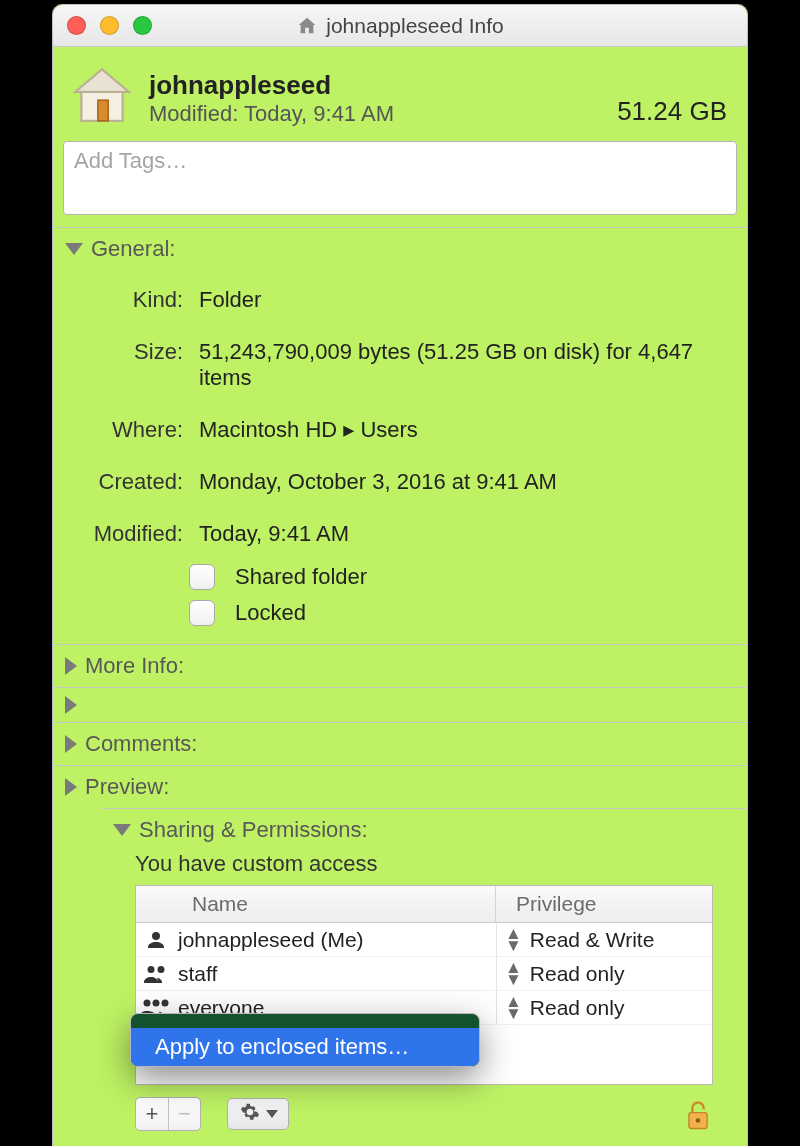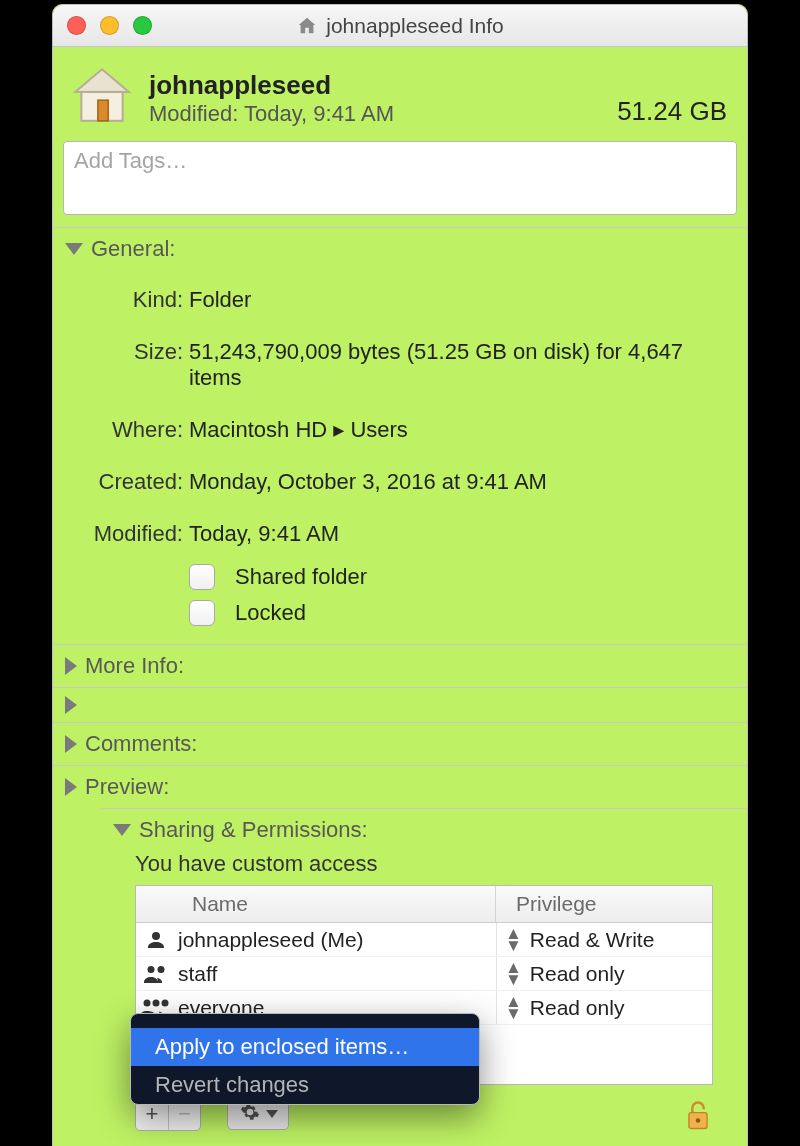--- a/index.html
+++ b/index.html
@@ -96,21 +96,21 @@
     border-left: 9px solid transparent;
     border-right: 9px solid transparent;
     border-top: 12px solid #7a7a7a;
   }
   .tri-right {
     border-top: 9px solid transparent;
     border-bottom: 9px solid transparent;
     border-left: 12px solid #7a7a7a;
   }
   .general-body { margin-top: 6px; font-size: 22px; }
-  .grow { display: grid; grid-template-columns: 118px 1fr; column-gap: 6px; padding: 1px 0; margin-top: 24px;}
+  .grow { display: grid; grid-template-columns: 118px 1fr; column-gap: 16px; padding: 1px 0; margin-top: 24px;}
   .glabel { text-align: right; color: #333;}
   .gvalue { color: #222; }
   .checks { margin-left: 124px; margin-top: 16px;}
   .check-row { display:flex; align-items:center; gap:20px; margin-bottom:10px;}
   .chkbox {
     width: 26px; height: 26px; border: 1px solid #a9a9a9; border-radius: 6px;
     background: linear-gradient(#fff,#f0f0f0);
   }
   .perm-info { margin: 8px 0 8px 22px; font-size: 22px; color:#333;}
   .perm-table {
@@ -164,21 +164,21 @@
   .gear svg { width:20px; height:20px;}
   .caret-sm {
     width:0;height:0;border-left:6px solid transparent;border-right:6px solid transparent;border-top:8px solid #555;
   }
   .spacer { flex:1; }
   .lock { width: 30px; height: 30px; }
   .popup {
     position: absolute;
     left: 130px; top: 1009px;
     width: 350px;
-    background: #0f172a;
+    background: #14532d;
     border: 1px solid #b8b8b8;
     border-radius: 8px;
     box-shadow: 0 12px 34px rgba(0,0,0,0.45);
     overflow: hidden;
     font-size: 22px;
   }
   .popup .blankbar { height: 14px; }
   .popup .item {
     padding: 6px 24px;
   }
@@ -372,15 +372,14 @@
         </svg>
       </div>
     </div>
   </div>
 
 </div>
 
 <div class="popup">
   <div class="blankbar"></div>
   <div class="item sel">Apply to enclosed items…</div>
-  <div class="item dis">Revert changes</div>
 </div>
 </div>
 
 </body></html>

